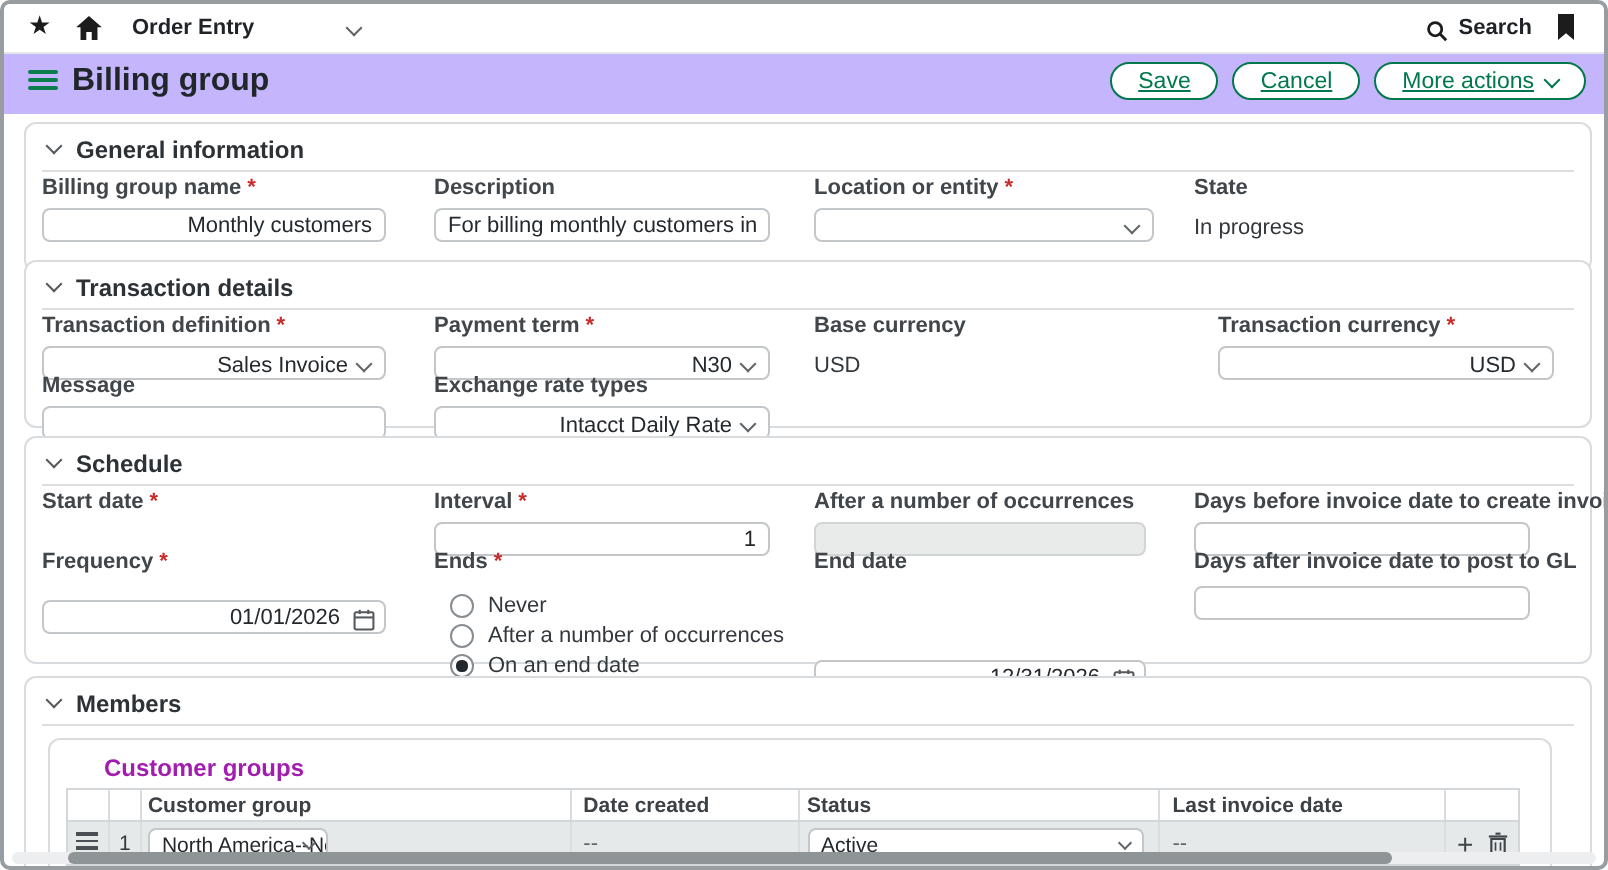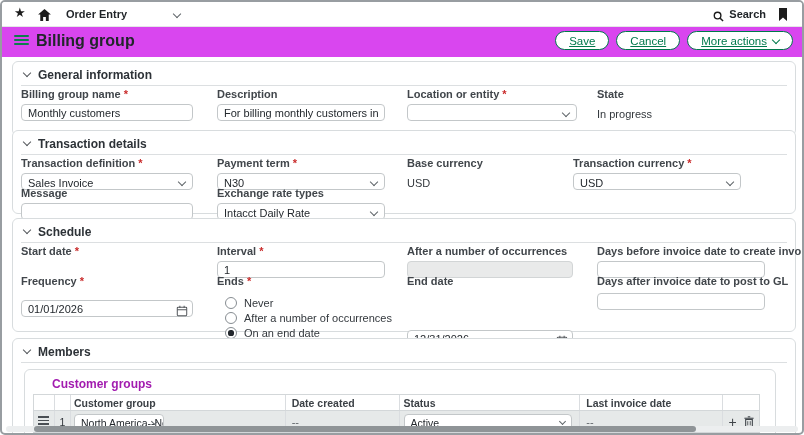--- a/index.html
+++ b/index.html
@@ -8,36 +8,36 @@
   .topbar{position:absolute;left:0;top:0;right:0;height:24px;background:#fff;border-bottom:1px solid #e4e6e7;}
   .star{position:absolute;left:12px;top:4px;font-size:13px;color:#1c1c1c;line-height:14px;}
   .home{position:absolute;left:36px;top:5px;}
   .appmenu{position:absolute;left:64px;top:6px;font-size:11px;font-weight:bold;color:#1f2327;}
   .appmenu-chev{position:absolute;left:172px;top:9px;}
   .search{position:absolute;right:36px;top:6px;font-size:11px;font-weight:bold;color:#1f2327;}
   .search-ic{position:absolute;right:78px;top:6px;}
   .bookmark{position:absolute;right:14px;top:5px;}
   .chev{width:5px;height:5px;border-right:1.4px solid #5f6569;border-bottom:1.4px solid #5f6569;transform:rotate(45deg);display:inline-block;}
   
-  .pagehdr{position:absolute;left:0;top:25px;right:0;height:30px;background:#d946ef;}
+  .pagehdr{position:absolute;left:0;top:25px;right:0;height:30px;background:#c4b5fd;}
   .listicon{position:absolute;left:12px;top:8px;width:15px;height:13px;}
   .listicon i{display:block;height:2.2px;margin-bottom:1.9px;background:#0c7d4d;border-radius:1px;}
   .pagetitle{position:absolute;left:34px;top:5px;font-size:16px;font-weight:bold;color:#21262a;}
   .hbtns{position:absolute;right:9px;top:4px;display:flex;gap:7px;}
   .pill{height:19px;box-sizing:border-box;border:1.4px solid #00784b;border-radius:11px;background:#fff;color:#00784b;font-size:11.5px;font-family:inherit;padding:0 13px;display:flex;align-items:center;gap:6px;cursor:pointer;text-decoration:underline;}
   .pill .chev{border-color:#00784b;margin-top:-2px;}
   
   .card{position:absolute;left:10px;width:784px;box-sizing:border-box;border:1px solid #d8dcde;border-radius:6px;background:#fff;}
   .sec-hd{position:absolute;left:8px;right:8px;top:0;height:23px;border-bottom:1px solid #dcdfe1;}
   .sec-hd .chev{position:absolute;left:3px;top:8px;border-color:#55595d;}
   .sec-title{position:absolute;left:17px;top:6px;font-size:12px;font-weight:bold;color:#2d3237;white-space:nowrap;}
   .fld{position:absolute;}
   .lbl{display:block;font-size:11px;font-weight:bold;color:#41464b;margin-bottom:4px;white-space:nowrap;}
   .req::after{content:"*";color:#c92a2a;margin-left:3px;font-size:11px;}
-  .ctl{height:17px;border:1px solid #c3c7c9;border-radius:4px;background:#fff;font-size:11px;color:#24292e;box-sizing:border-box;display:block;}
+  .ctl{height:17px;border:1px solid #c3c7c9;border-radius:4px;background:#fff;font-size:11px;color:#24292e;box-sizing:border-box;display:block;text-align:right;}
   input.ctl{padding:0 6px;font-family:inherit;outline:none;}
   .select{position:relative;padding:2.5px 18px 0 6px;white-space:nowrap;overflow:hidden;cursor:pointer;}
   .select .chev{position:absolute;right:7px;top:5px;}
   .datewrap{position:relative;}
   .datewrap input{padding-right:22px;margin-top:43px;}
   .cal{position:absolute;right:5px;top:2.5px;}
   .disabled{background:#e9eaea;border-color:#d2d5d6;}
   .static{font-size:11px;color:#33383d;}
   
   .radio-row{position:absolute;display:flex;align-items:center;gap:7px;cursor:pointer;}
@@ -161,21 +161,21 @@
     <div class="fld" style="left:204px;top:26px;width:168px;">
       <span class="lbl req">Payment term</span>
       <div class="ctl select" style="width:168px;">
         <span>N30</span><span class="chev"></span>
       </div>
     </div>
     <div class="fld" style="left:394px;top:26px;">
       <span class="lbl">Base currency</span>
       <span class="static">USD</span>
     </div>
-    <div class="fld" style="left:560px;top:26px;width:168px;">
+    <div class="fld" style="left:596px;top:26px;width:168px;">
       <span class="lbl req">Transaction currency</span>
       <div class="ctl select" style="width:168px;">
         <span>USD</span><span class="chev"></span>
       </div>
     </div>
     <div class="fld" style="left:8px;top:56px;width:172px;">
       <span class="lbl">Message</span>
       <input class="ctl" style="width: 172px;" value="">
     </div>
     <div class="fld" style="left:204px;top:56px;width:168px;">

